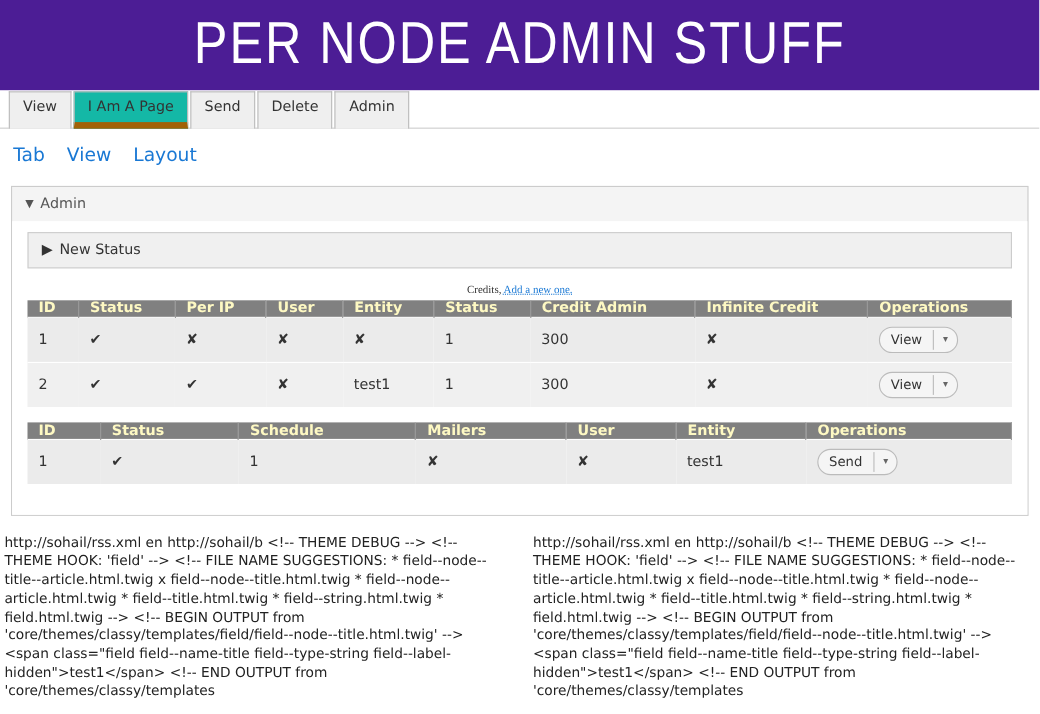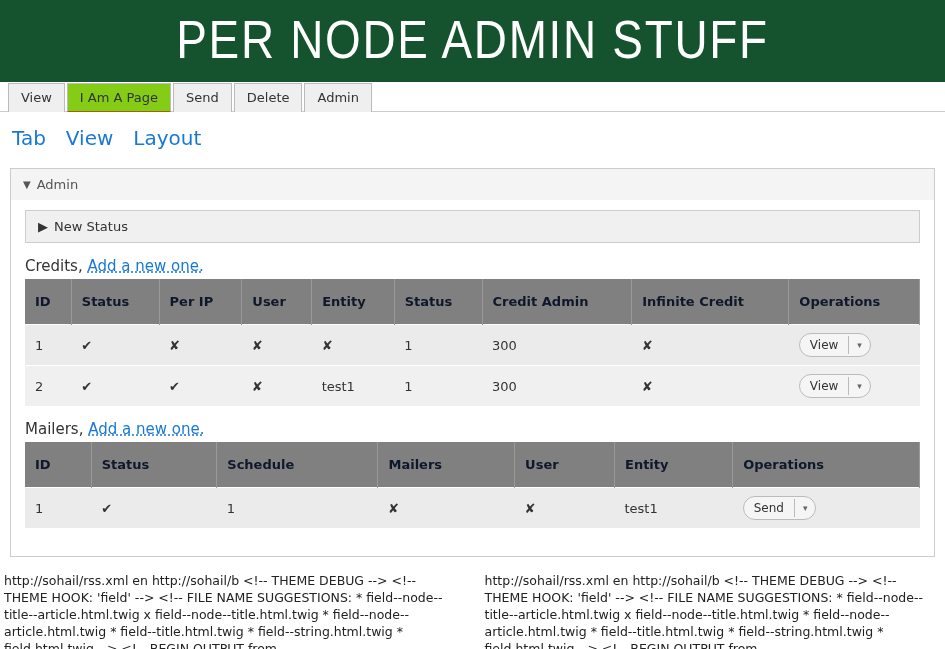--- a/index.html
+++ b/index.html
@@ -1,33 +1,33 @@
 <!DOCTYPE html>
 <html><head>
 <meta charset="utf-8">
 <style>
 * { box-sizing: border-box; margin: 0; padding: 0; }
 body { font-family: "DejaVu Sans", Verdana, sans-serif; font-size: 13px; color: #333; background: #fff; width: 945px; }
-.header { background: #14532d; color: #fff; text-align: center; padding: 8px 0 12px 0; }
+.header { background: #4c1d95; color: #fff; text-align: center; padding: 8px 0 12px 0; }
 .header h1 { font-size: 54px; font-weight: 400; letter-spacing: 2px; font-family: "Arial Narrow", Impact, sans-serif; transform: scaleX(0.85); }
 .primary-tabs { display: flex; border-bottom: 1px solid #ccc; padding: 0 8px; }
 .primary-tabs .tab { padding: 6px 12px; border: 1px solid #bbb; background: #efefef; margin-right: 2px; cursor: pointer; font-size: 13px; color: #333; border-bottom: none; position: relative; top: 1px; }
-.primary-tabs .tab.active { background: #84cc16; border-bottom: 1px solid #a16207; }
+.primary-tabs .tab.active { background: #14b8a6; border-bottom: 6px solid #a16207; }
 .secondary-tabs { display: flex; gap: 20px; padding: 14px 12px; }
-.secondary-tabs a { color: #1978d4; font-size: 20px; text-decoration: none; cursor: pointer; }
+.secondary-tabs a { color: #1978d4; font-size: 17px; text-decoration: none; cursor: pointer; }
 .details-box { margin: 4px 10px 10px 10px; border: 1px solid #ccc; background: #f4f4f4; }
 .details-summary { padding: 8px 12px; cursor: pointer; display: flex; align-items: center; gap: 6px; font-size: 13px; color: #555; }
 .details-summary .tri { font-size: 10px; }
 .details-body { padding: 10px 14px 14px 14px; background: #fff; }
 .inner-details { border: 1px solid #ccc; background: #f0f0f0; margin-bottom: 14px; }
 .inner-summary { padding: 8px 12px; cursor: pointer; display: flex; align-items: center; gap: 6px; font-size: 13px; color: #333; }
-.table-caption { font-size: 15px; margin-bottom: 4px; color: #333; }
+.table-caption { text-align: center; font-size: 10px; margin-bottom: 4px; color: #333; font-family: Liberation Serif, serif; }
 .table-caption a { color: #1978d4; text-decoration: underline dotted; cursor: pointer; }
 table { width: 100%; border-collapse: collapse; margin-bottom: 14px; }
-thead th { background: #808080; color: #0f172a; text-align: left; padding: 15px 10px; font-weight: bold; font-size: 13px; border-right: 1px solid #999; }
+thead th { background: #808080; color: #fef9c3; text-align: left; padding: 0 10px; font-weight: bold; font-size: 13px; border-right: 1px solid #999; }
 tbody td { padding: 8px 10px; background: #f0f0f0; border-top: 1px solid #fff; font-size: 13px; }
 tbody tr:nth-child(odd) td { background: #ebebeb; }
 .dropbutton { display: inline-flex; align-items: center; border: 1px solid #bbb; border-radius: 14px; background: #f5f5f5; overflow: hidden; }
 .dropbutton span { padding: 4px 10px; font-size: 12px; cursor: pointer; }
 .dropbutton .arrow { border-left: 1px solid #bbb; padding: 4px 8px; font-size: 9px; color: #666; }
 .debug-cols { display: flex; gap: 24px; padding: 6px 4px 0 4px; }
 .debug-col { flex: 1; font-size: 12.5px; line-height: 1.35; color: #222; }
 </style>
 </head>
 <body>
@@ -106,23 +106,20 @@
             <td>300</td>
             <td>✘</td>
             <td><div class="dropbutton">
                 <span>View</span>
                 <span class="arrow">▾</span>
               </div></td>
           </tr>
         </tbody>
     </table>
 
-    <div class="table-caption">
-      <span>Mailers, </span><a>Add a new one.</a>
-    </div>
     <table>
       <thead>
         <tr>
           <th>ID</th>
           <th>Status</th>
           <th>Schedule</th>
           <th>Mailers</th>
           <th>User</th>
           <th>Entity</th>
           <th>Operations</th>

